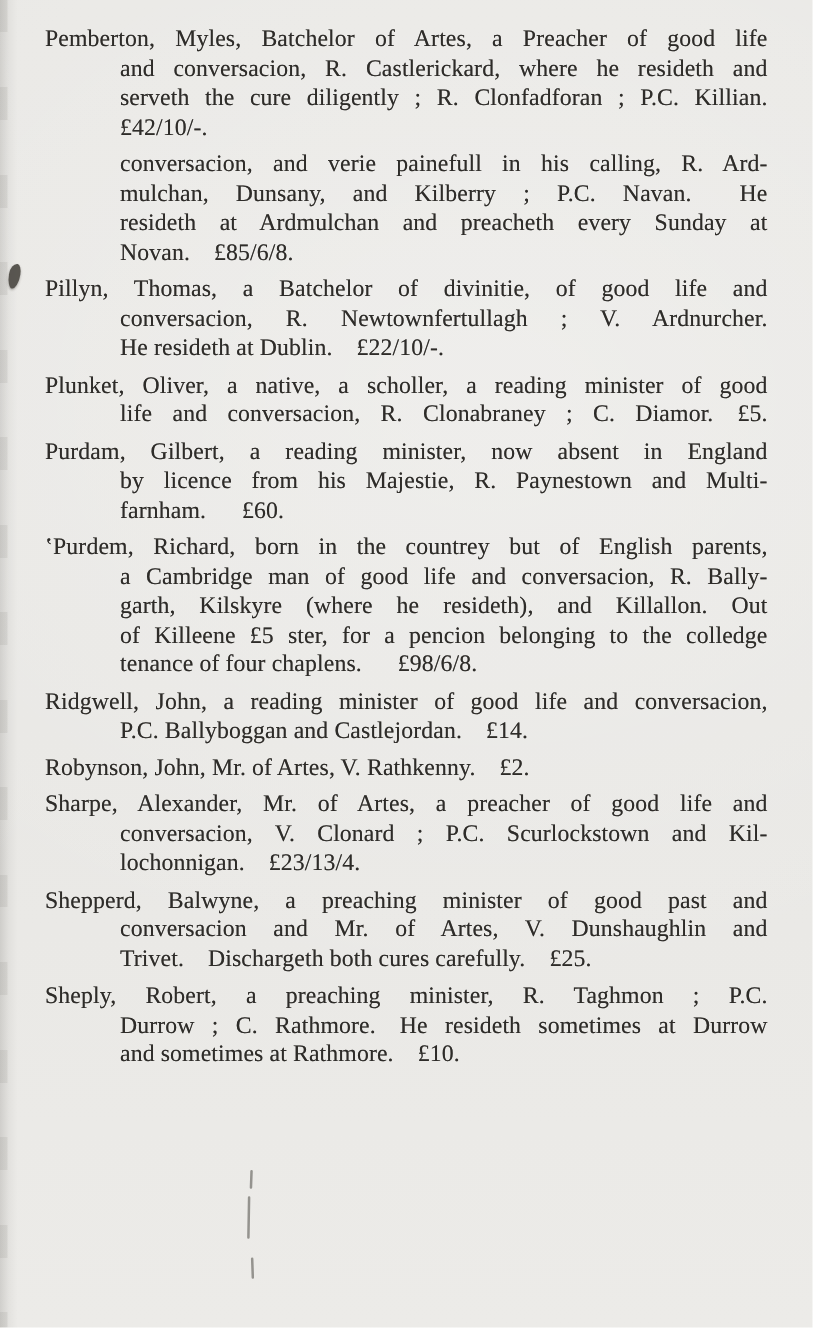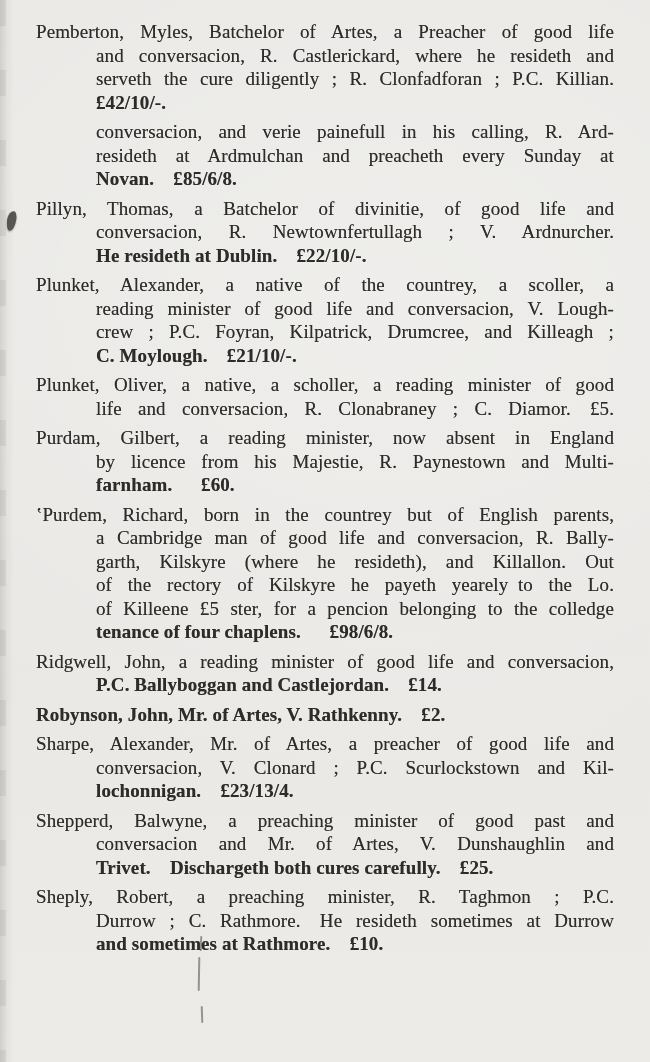--- a/index.html
+++ b/index.html
@@ -19,21 +19,21 @@
     position:absolute; left:0; top:20px; width:614px;
   }
   .entry { padding-left:96px; margin:0 0 6px 0; }
   .line {
     font-size:19px; line-height:23.5px;
     letter-spacing:.1px;
     text-align:justify; text-align-last:justify;
     text-shadow:0 0 .5px rgba(46,44,41,.55);
   }
   .line.first { text-indent:-60px; }
-  .line.last { text-align-last:left;font-weight:bold; }
+  .line.last { text-align-last:left; }
   
   .ink-blot {
     position:absolute; left:7px; top:211px; width:9px; height:20px;
     background:#45423c; border-radius:62% 38% 55% 45% / 45% 40% 60% 55%;
     transform:rotate(9deg); opacity:.88;
     box-shadow:0 1px 2px rgba(69,66,60,.5);
   }
   .pen-stroke { position:absolute; width:2px; background:rgba(62,59,53,.5); border-radius:1px; }
   .pen-stroke.s1 { left:200px; top:936px; height:15px; transform:rotate(2deg); }
   .pen-stroke.s2 { left:198px; top:957px; height:34px; transform:rotate(1deg); }
@@ -53,48 +53,42 @@
   <div class="content">
     <div>
         <div class="entry">
           <div class="line first">Pemberton, Myles, Batchelor of Artes, a Preacher of good life</div>
           <div class="line">and conversacion, R. Castlerickard, where he resideth and</div>
           <div class="line">serveth the cure diligently ; R. Clonfadforan ; P.C. Killian.</div>
           <div class="line last">£42/10/-.</div>
         </div>
         <div class="entry">
           <div class="line">conversacion, and verie painefull in his calling, R. Ard-</div>
+          <div class="line">mulchan, Dunsany, and Kilberry ; P.C. Navan.    He</div>
           <div class="line">resideth at Ardmulchan and preacheth every Sunday at</div>
           <div class="line last">Novan.  £85/6/8.</div>
         </div>
         <div class="entry">
           <div class="line first">Pillyn, Thomas, a Batchelor of divinitie, of good life and</div>
           <div class="line">conversacion, R. Newtownfertullagh ; V. Ardnurcher.</div>
           <div class="line last">He resideth at Dublin.  £22/10/-.</div>
-        </div>
-        <div class="entry">
-          <div class="line first">Plunket, Alexander, a native of the countrey, a scoller, a</div>
-          <div class="line">reading minister of good life and conversacion, V. Lough-</div>
-          <div class="line">crew ; P.C. Foyran, Kilpatrick, Drumcree, and Killeagh ;</div>
-          <div class="line last">C. Moylough.  £21/10/-.</div>
         </div>
         <div class="entry">
           <div class="line first">Plunket, Oliver, a native, a scholler, a reading minister of good</div>
           <div class="line">life and conversacion, R. Clonabraney ; C. Diamor.  £5.</div>
         </div>
         <div class="entry">
           <div class="line first">Purdam, Gilbert, a reading minister, now absent in England</div>
           <div class="line">by licence from his Majestie, R. Paynestown and Multi-</div>
           <div class="line last">farnham.   £60.</div>
         </div>
         <div class="entry">
           <div class="line first">‛Purdem, Richard, born in the countrey but of English parents,</div>
           <div class="line">a Cambridge man of good life and conversacion, R. Bally-</div>
           <div class="line">garth, Kilskyre (where he resideth), and Killallon.  Out</div>
-          <div class="line">of the rectory of Kilskyre he payeth yearely to the Lo.</div>
           <div class="line">of Killeene £5 ster, for a pencion belonging to the colledge</div>
           <div class="line last">tenance of four chaplens.   £98/6/8.</div>
         </div>
         <div class="entry">
           <div class="line first">Ridgwell, John, a reading minister of good life and conversacion,</div>
           <div class="line last">P.C. Ballyboggan and Castlejordan.  £14.</div>
         </div>
         <div class="entry">
           <div class="line first last">Robynson, John, Mr. of Artes, V. Rathkenny.  £2.</div>
         </div>

